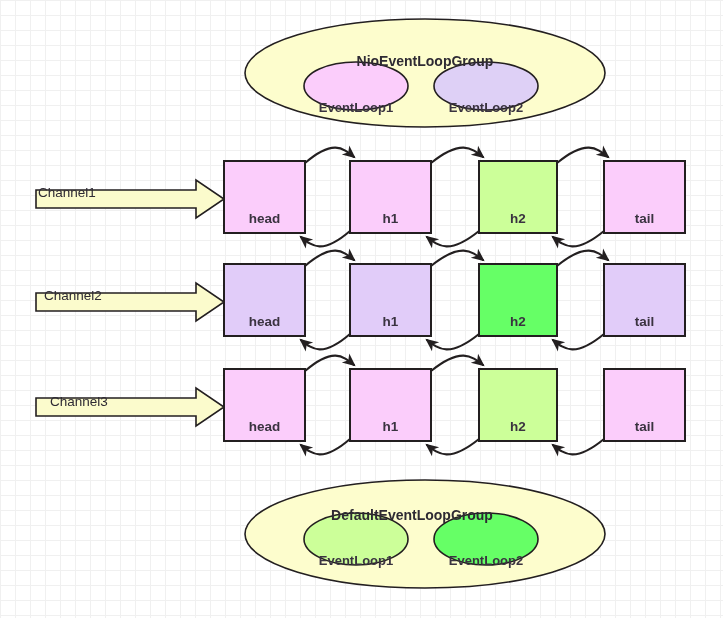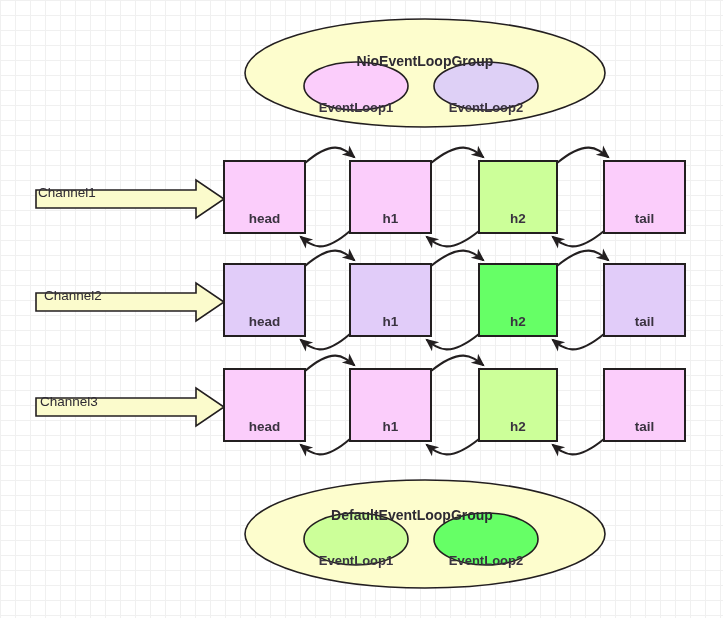--- a/index.html
+++ b/index.html
@@ -119,19 +119,19 @@
       <div class="node-label channel-label" style="left: 38px; top: 162px; width: 120px; height: 18px; justify-content: flex-start;">Channel1</div>
       <div class="node-label box-label" style="left: 224px; top: 161px; width: 81px; height: 72px;">head</div>
       <div class="node-label box-label" style="left: 350px; top: 161px; width: 81px; height: 72px;">h1</div>
       <div class="node-label box-label" style="left: 479px; top: 161px; width: 78px; height: 72px;">h2</div>
       <div class="node-label box-label" style="left: 604px; top: 161px; width: 81px; height: 72px;">tail</div>
       <div class="node-label channel-label" style="left: 44px; top: 265px; width: 120px; height: 18px; justify-content: flex-start;">Channel2</div>
       <div class="node-label box-label" style="left: 224px; top: 264px; width: 81px; height: 72px;">head</div>
       <div class="node-label box-label" style="left: 350px; top: 264px; width: 81px; height: 72px;">h1</div>
       <div class="node-label box-label" style="left: 479px; top: 264px; width: 78px; height: 72px;">h2</div>
       <div class="node-label box-label" style="left: 604px; top: 264px; width: 81px; height: 72px;">tail</div>
-      <div class="node-label channel-label" style="left: 40px; top: 371px; width: 120px; height: 18px; justify-content: flex-start;">Channel3</div>
+      <div class="node-label channel-label" style="left: 50px; top: 371px; width: 120px; height: 18px; justify-content: flex-start;">Channel3</div>
       <div class="node-label box-label" style="left: 224px; top: 369px; width: 81px; height: 72px;">head</div>
       <div class="node-label box-label" style="left: 350px; top: 369px; width: 81px; height: 72px;">h1</div>
       <div class="node-label box-label" style="left: 479px; top: 369px; width: 78px; height: 72px;">h2</div>
       <div class="node-label box-label" style="left: 604px; top: 369px; width: 81px; height: 72px;">tail</div>
     </div>
 </div>
 
 </body></html>

